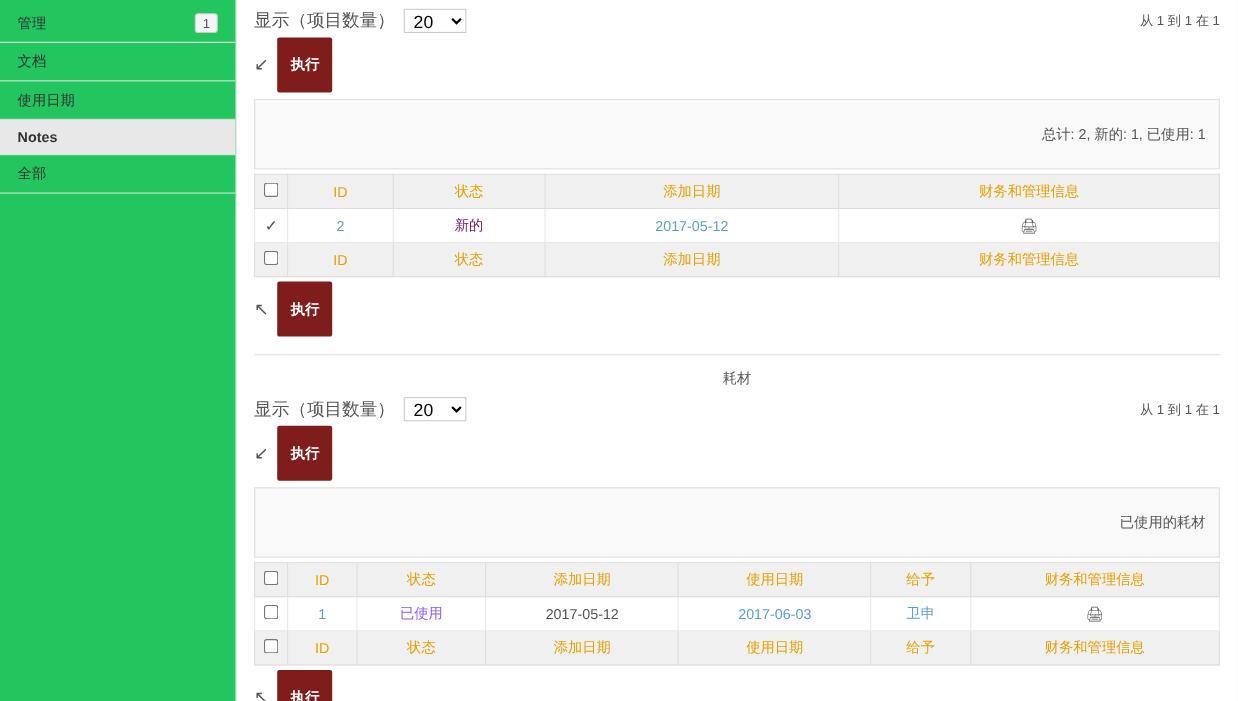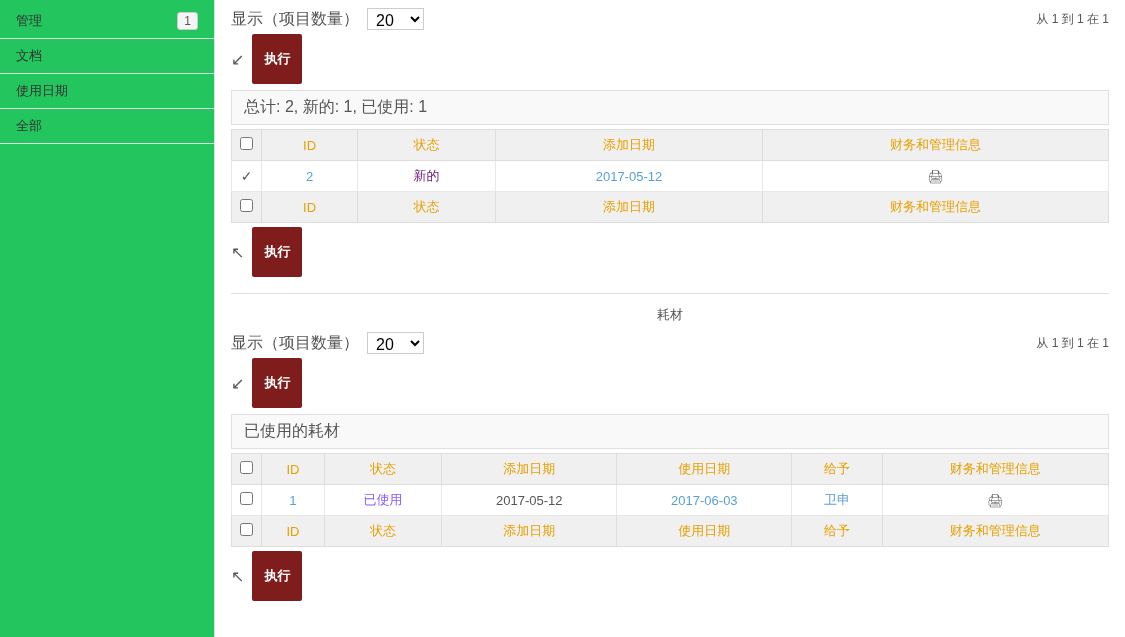--- a/index.html
+++ b/index.html
@@ -92,24 +92,24 @@
     .arrow-icon {
       font-size: 16px;
       color: #555;
       display: inline-flex;
       align-items: center;
     }
     
     .summary-bar {
       background: #f9f9f9;
       border: 1px solid #e0e0e0;
-      padding: 6px 12px;
-      text-align: left;
-      color: #555;
-      font-size: 16px;
+      padding: 22px 12px;
+      text-align: right;
+      color: #555;
+      font-size: 13px;
       margin-bottom: 4px;
     }
     
     .data-table {
       width: 100%;
       border-collapse: collapse;
       margin-bottom: 4px;
     }
     .data-table th {
       background: #f0f0f0;
@@ -161,20 +161,23 @@
   <div class="sidebar-item">
     <span>管理</span>
     <span class="badge">1</span>
   </div>
   <div class="sidebar-item">
     <span>文档</span>
   </div>
   <div class="sidebar-item">
     <span>使用日期</span>
   </div>
+  <div class="sidebar-item notes-item">
+    <span>Notes</span>
+  </div>
   <div class="sidebar-item">
     <span>全部</span>
   </div>
 </div>
 
 <div class="main">
 
   <div class="section">
 
     <div class="top-controls">

